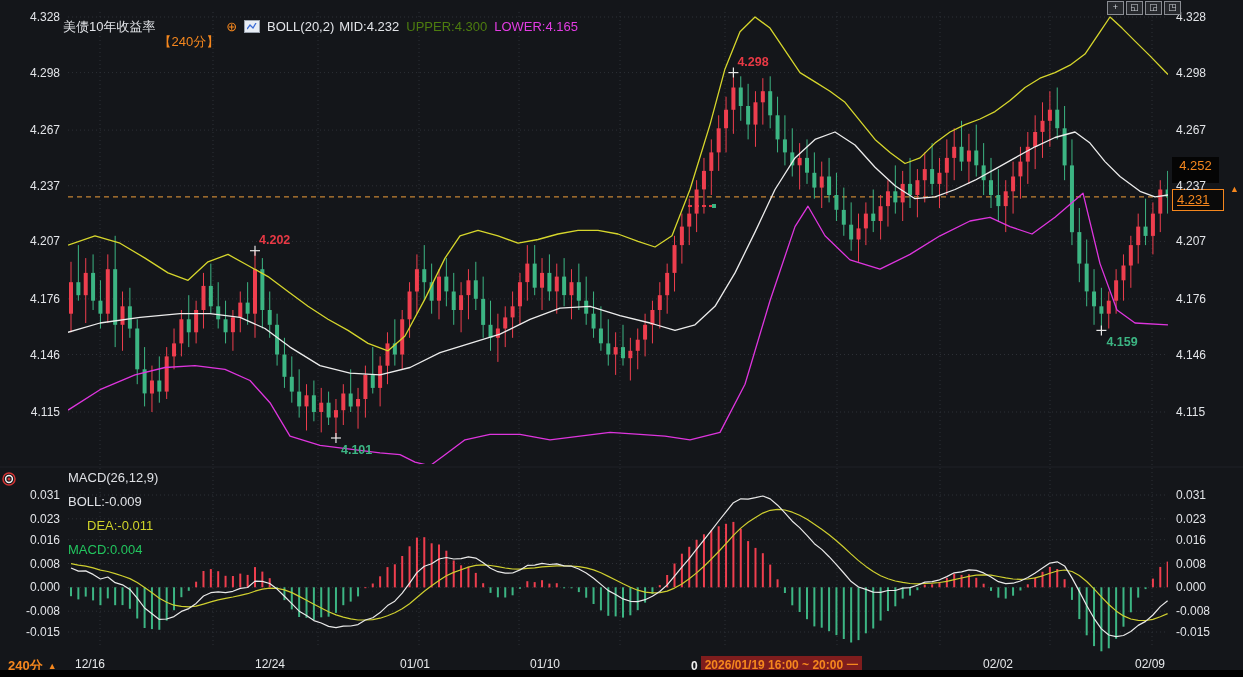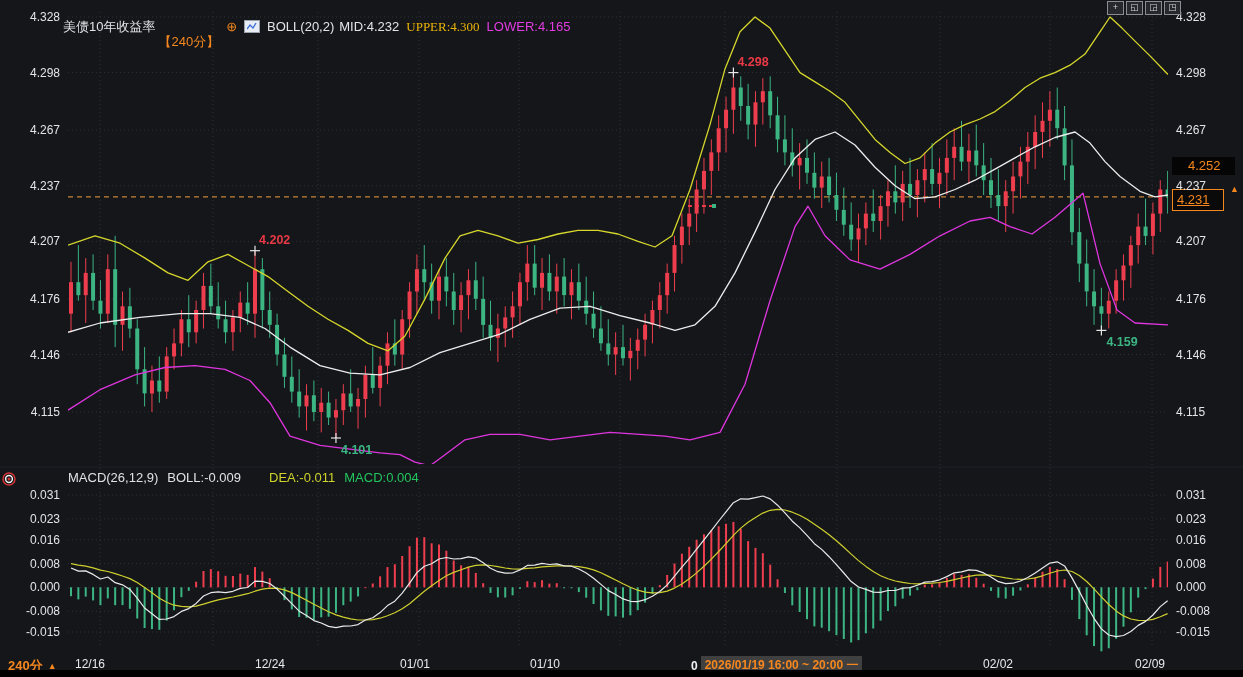--- a/index.html
+++ b/index.html
@@ -2,48 +2,48 @@
 <html><head>
 <meta charset="utf-8">
 <style>
   html,body{margin:0;padding:0;background:#0b0c0e;}
   #root{position:relative;width:1243px;height:677px;background:#14161a;overflow:hidden;
         font-family:"Liberation Sans",sans-serif;-webkit-font-smoothing:antialiased;}
   #chart-canvas{position:absolute;left:0;top:0;width:1243px;height:677px;}
   .hdr{position:absolute;left:63px;top:2px;display:flex;align-items:center;gap:7px;
        font-size:13px;color:#e2e4e8;white-space:nowrap;z-index:6;}
   .hdr .orange{color:#f5871e;}
-  .hdr .yellow{color:#eab308;font-family:Liberation Serif, serif;}
+  .hdr .yellow{color:#4d7c0f;}
   .hdr .magenta{color:#e23ce2;}
   .mini-chart{width:14px;height:11px;background:#e8edf5;border:1px solid #9aa2ad;
        display:inline-flex;align-items:center;justify-content:center;}
   .toolbar{position:absolute;right:62px;top:1px;display:flex;gap:2px;z-index:6;}
   .tool-btn{width:15px;height:12px;border:1px solid #8a8d93;background:#26282c;color:#cfd2d8;
        font-size:9px;line-height:11px;text-align:center;cursor:pointer;}
   .macd-hdr{position:absolute;left:68px;top:470px;display:flex;gap:9px;font-size:13px;
-       color:#dfe1e5;white-space:nowrap;z-index:6;}
+       color:#dfe1e5;white-space:nowrap;z-index:6;flex-direction:column;}
   .macd-hdr .yellow{color:#cfd32a;padding-left:19px;}
   .macd-hdr .magenta{color:#22c55e;}
   .bullseye{position:absolute;left:2px;top:472px;z-index:6;}
   .axis-label{position:absolute;font-size:12px;color:#e2e4e8;z-index:5;line-height:16px;}
   .axis-left{left:14px;width:46px;text-align:right;}
   .axis-right{left:1176px;text-align:left;}
-  .price-box-prev{position:absolute;left:1172px;width:47px;height:18px;background:#050505;
-       color:#f5871e;font-size:13px;line-height:18px;padding-left:16px;z-index:5;}
+  .price-box-prev{position:absolute;left:1172px;width:47px;height:26px;background:#050505;
+       color:#f5871e;font-size:13px;line-height:18px;padding-left:0;z-index:5;text-align:center;}
   .price-box-last{position:absolute;left:1172px;width:46px;height:20px;background:#0a0a0a;
        border:1px solid #f5871e;color:#f5871e;font-size:13px;line-height:20px;padding-left:4px;z-index:5;}
   .tri-up{position:absolute;color:#f5871e;font-size:9px;z-index:6;}
   .date-label{position:absolute;top:657px;font-size:12px;font-weight:400;color:#e8eaec;
        transform:translateX(-50%);z-index:5;white-space:nowrap;}
   .interval-badge{position:absolute;left:8px;top:657px;font-size:13px;font-weight:700;
        color:#f5871e;z-index:5;display:flex;gap:5px;align-items:center;}
   .cursor-label{position:absolute;left:691px;top:656px;display:flex;align-items:center;gap:3px;
        font-size:12px;font-weight:700;z-index:5;white-space:nowrap;}
   .cursor-label .pfx{color:#f0f0f0;}
-  .cursor-label .rng{background:#404040;color:#f5871e;padding:1px 4px;}
+  .cursor-label .rng{background:#7f1d1d;color:#f5871e;padding:1px 4px;}
   .anno{position:absolute;font-size:12.5px;font-weight:700;z-index:5;white-space:nowrap;}
   .watermark{position:absolute;left:1111px;top:617px;font-size:40px;color:#ccd2db;
        opacity:.93;z-index:7;letter-spacing:0px;}
   .bottom-bar{position:absolute;left:0;top:670px;width:1243px;height:7px;background:#000;z-index:8;}
 </style>
 </head>
 <body>
 
 <div id="root">
 

